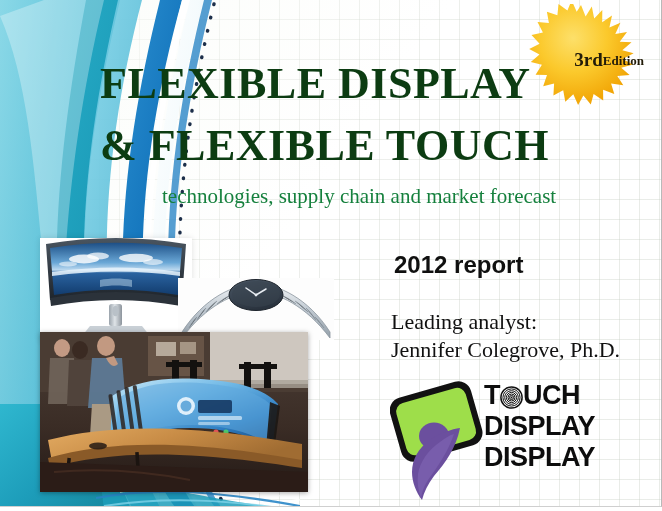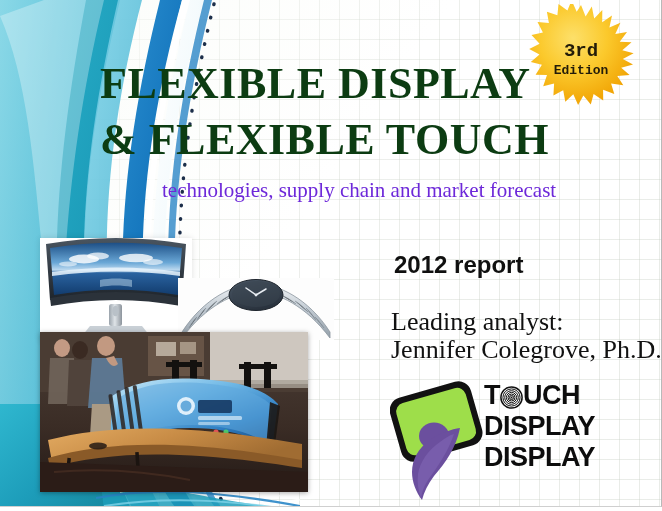--- a/index.html
+++ b/index.html
@@ -52,43 +52,43 @@
   }
   .title-line{
     font-family:"Liberation Serif", serif;
     font-weight:bold;
     color:#0c3c12;
     font-size:44px;
     line-height:52px;
     letter-spacing:0.5px;
     white-space:nowrap;
   }
-  .title-line.l2{ margin-top:4px; }
+  .title-line.l2{ margin-top:10px; }
   .subtitle{
     font-family:"Liberation Serif", serif;
-    color:#6d28d9;
+    color:#15803d;
     font-size:21px;
     line-height:28px;
     margin-top:10px;
     padding-left:62px;
     white-space:nowrap;
   }
 
   
   .badge{
     position:absolute;
     left:518px; top:4px;
     width:126px; height:108px;
   }
   .badge svg{ position:absolute; inset:0; }
   .badge-text{
     position:absolute; inset:0;
-    display:flex; flex-direction:column;
-    align-items:center; justify-content:center;
-    font-family:Liberation Mono, monospace;
+    display:flex; 
+    align-items:center; justify-content:flex-end;
+    font-family:Liberation Serif, serif;
     color:#231c09;
     line-height:1.05;
     padding-top:4px;
   }
   .badge-line1{ font-size:19px; font-weight:bold; }
   .badge-line2{ font-size:13px; font-weight:bold; margin-top:2px; }
 
   
   .report-year{
     position:absolute;
@@ -96,21 +96,21 @@
     font-family:"Liberation Sans", sans-serif;
     font-weight:bold;
     font-size:24px;
     color:#101010;
     white-space:nowrap;
   }
   .analyst{
     position:absolute;
     left:391px; top:308px;
     font-family:"Liberation Serif", serif;
-    font-size:26px;
+    font-size:22px;
     line-height:28px;
     color:#111111;
     white-space:nowrap;
   }
 
   
   .monitor-img{
     position:absolute;
     left:40px; top:238px;
     width:152px; height:104px;

